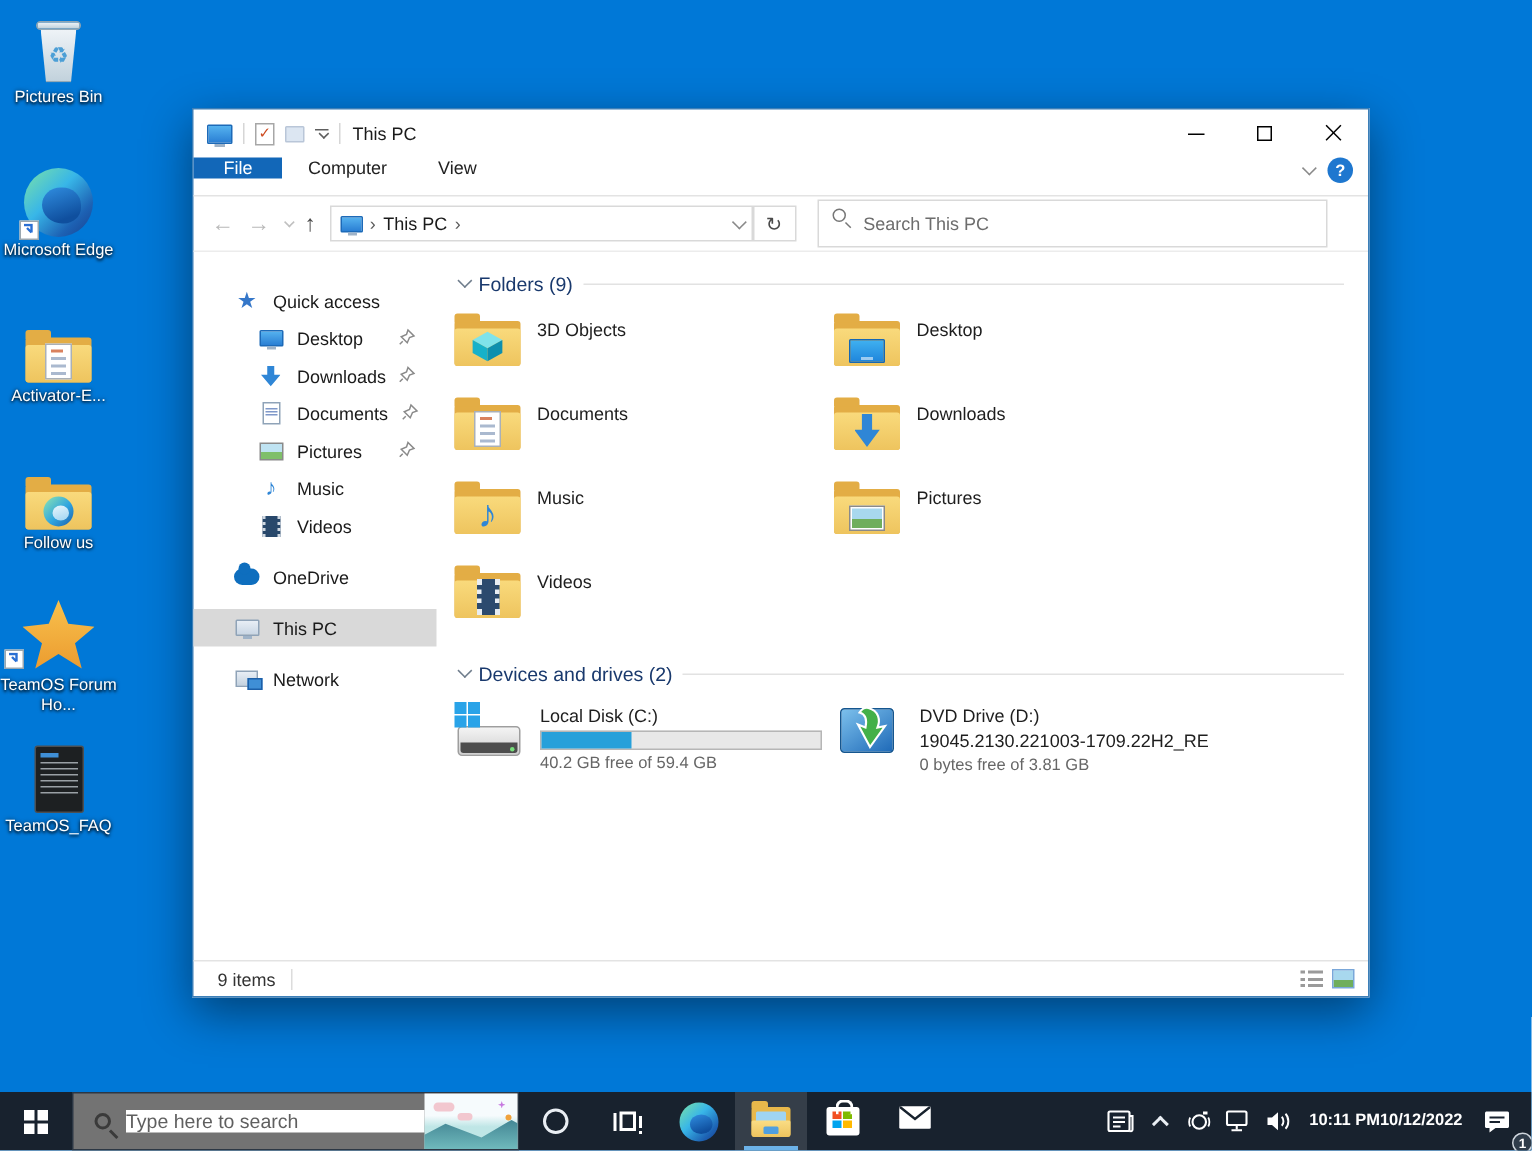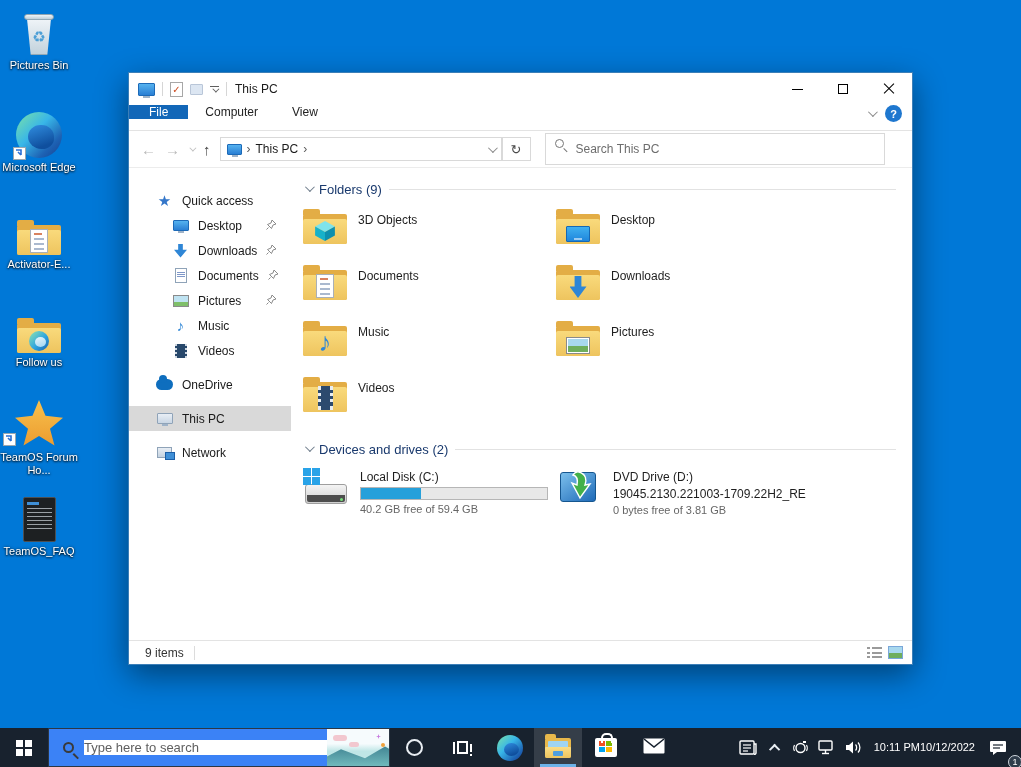--- a/index.html
+++ b/index.html
@@ -150,21 +150,21 @@
   .vt-list { width:15px; height:13px; display:flex; flex-direction:column; justify-content:space-between; padding:1px 0; }
   .vt-list i { display:block; height:2px; background:#9a9a9a; position:relative; margin-left:5px; }
   .vt-list i::before { content:''; position:absolute; left:-5px; top:0; width:3px; height:2px; background:#9a9a9a; }
   .vt-thumb { width:15px; height:13px; border:1px solid #7aa7d9; background:linear-gradient(#a8d8ee 55%,#6fae5c 55%); }
 
   
   .taskbar { position:absolute; left:0; bottom:0; width:1021px; height:39px; background:#18222e; display:flex; align-items:stretch; }
   .tb-start { width:48px; display:flex; align-items:center; justify-content:center; }
   .winflag { width:16px; height:16px; display:grid; grid-template-columns:7px 7px; grid-template-rows:7px 7px; gap:2px; }
   .winflag i { background:#fff; }
-  .tb-search { width:342px; background:#3b82f6; display:flex; align-items:center; position:relative; border:1px solid #2c3744; }
+  .tb-search { width:298px; background:#737373; display:flex; align-items:center; position:relative; border:1px solid #2c3744; }
   .tb-search .mag2 { position:relative; width:11px; height:11px; border:2px solid #3a3a3a; border-radius:50%; margin:0 10px 0 14px; flex:none; }
   .tb-search .mag2::after { content:''; position:absolute; left:9px; top:9px; width:7px; height:2px; background:#3a3a3a; transform:rotate(45deg); transform-origin:0 0; }
   .tb-search input { border:0; outline:none; flex:1; font-size:13px; font-family:"Liberation Sans",sans-serif; color:#333; min-width:0; }
   .tb-search input::placeholder { color:#5f5f5f; }
   .sh-art { position:relative; width:62px; height:100%; flex:none; overflow:hidden; background:linear-gradient(#f6fbfd 40%,#bfe6e6 60%); }
   .sh-art .mtn { position:absolute; left:-6px; bottom:-4px; width:80px; height:26px; background:linear-gradient(#3d7f8f,#79c4c4); clip-path:polygon(0 60%,25% 20%,55% 55%,80% 10%,100% 45%,100% 100%,0 100%); }
   .sh-art .cl1,.sh-art .cl2 { position:absolute; width:14px; height:6px; border-radius:4px; background:#f2c7cf; }
   .sh-art .cl1 { left:6px; top:6px; } .sh-art .cl2 { left:22px; top:13px; width:10px; height:5px; }
   .sh-art .dt1 { position:absolute; right:8px; top:5px; width:5px; height:5px; background:#c77ae0; clip-path:polygon(50% 0,62% 38%,100% 50%,62% 62%,50% 100%,38% 62%,0 50%,38% 38%); }
   .sh-art .dt2 { position:absolute; right:4px; top:14px; width:4px; height:4px; border-radius:50%; background:#f0a23c; }
@@ -185,21 +185,21 @@
   .fexp .bk::before { content:''; position:absolute; top:-4px; left:0; width:11px; height:5px; background:#e8b84b; border-radius:2px 2px 0 0; }
   .fexp .in { position:absolute; left:3px; top:3px; right:3px; height:9px; background:#9fd4f2; border-radius:1px; }
   .fexp .fr { position:absolute; left:0; bottom:0; width:26px; height:11px; background:linear-gradient(#fadd85,#eec45e); border-radius:1px 1px 2px 2px; }
   .fexp .hd { position:absolute; left:8px; bottom:2px; width:10px; height:5px; background:#4f9fe0; border-radius:1px; }
   .store { position:relative; width:22px; height:19px; background:#fff; border-radius:2px; padding:3px 4px; }
   .store::before { content:''; position:absolute; left:6px; top:-5px; width:8px; height:8px; border:2px solid #fff; border-bottom:0; border-radius:5px 5px 0 0; }
   .store .sq { display:grid; grid-template-columns:6px 6px; grid-template-rows:5px 5px; gap:1px; }
   .store .sq i:nth-child(1){background:#f25022;} .store .sq i:nth-child(2){background:#7fba00;}
   .store .sq i:nth-child(3){background:#00a4ef;} .store .sq i:nth-child(4){background:#ffb900;}
   .mail svg { width:22px; height:16px; }
-  .tray { margin-left:auto; display:flex; align-items:center; padding-right:6px; }
+  .tray { margin-left:auto; display:flex; align-items:center; padding-right:6px;font-weight:bold; }
   .tray .titem { display:flex; align-items:center; justify-content:center; height:39px; }
   .chev-up { width:8px; height:8px; border-left:2px solid #eaeff4; border-top:2px solid #eaeff4; transform:rotate(45deg) translateY(2px); }
   .clockblk { text-align:right; color:#fff; font-size:11px; line-height:13px; padding:0 6px; }
   .notif { position:relative; }
   .notif svg { width:18px; height:16px; }
   .badge { position:absolute; right:-7px; bottom:-2px; min-width:14px; height:14px; border-radius:50%; background:#2f3c4a; border:1px solid #cfd6dd; color:#fff; font-size:9px; display:flex; align-items:center; justify-content:center; }
 </style>
 </head>
 <body>
 

